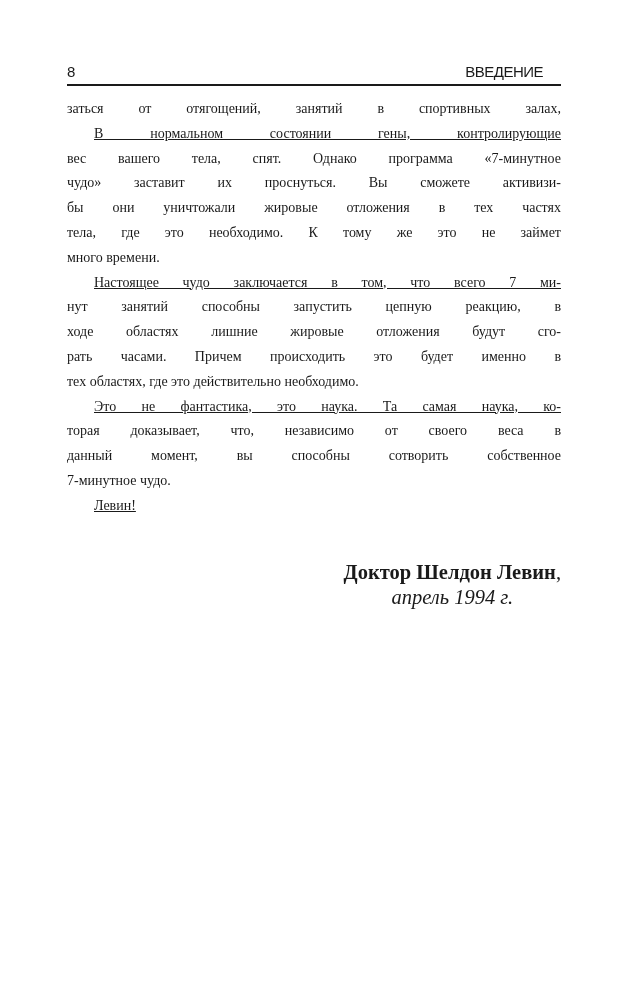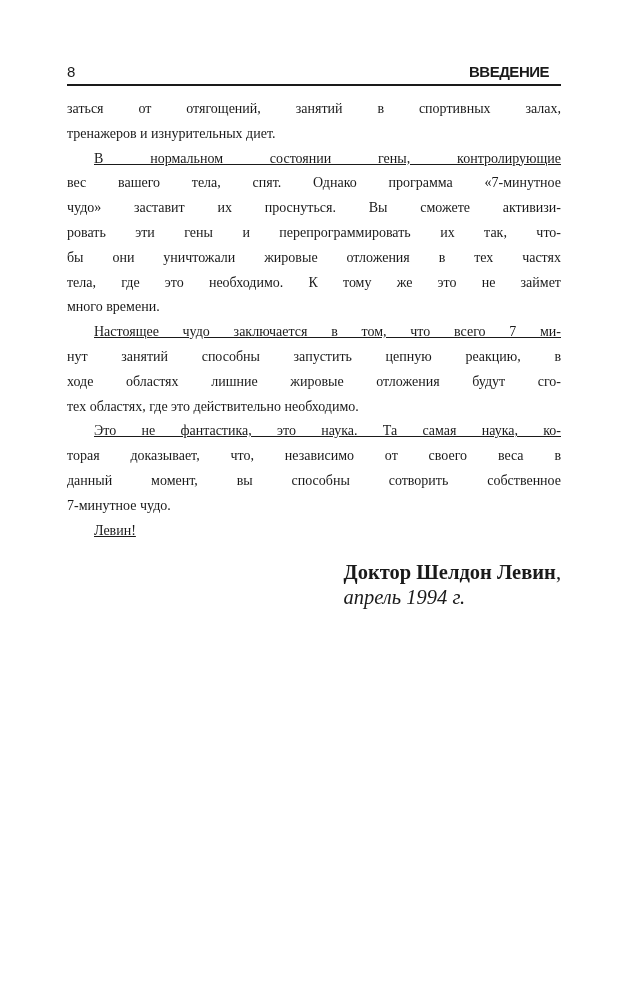--- a/index.html
+++ b/index.html
@@ -33,25 +33,24 @@
       transform-origin: left;
     }
     .page-number {
       position: absolute;
       left: 0;
       top: 2px;
       letter-spacing: 0px;
     }
     .section-title {
       position: absolute;
-      right: 12px;
+      right: 18px;
       top: 2px;
       letter-spacing: -0.5px;
       font-stretch: condensed;
-      font-weight: bold;
     }
     .body-text {
       position: absolute;
       top: 97px;
       left: 0;
       width: 494px;
       font-family: "Liberation Serif", serif;
       font-size: 14px;
       line-height: 24.8px;
       text-align: justify;
@@ -68,21 +67,21 @@
       text-align-last: left;
     }
     .body-text .line.indent {
       padding-left: 27px;
       text-decoration: underline;
     }
     .signature {
       position: absolute;
       top: 560px;
       right: 0;
-      text-align: left;
+      text-align: center;
       font-family: "Liberation Serif", serif;
       font-size: 20.5px;
       line-height: 25px;
     }
     .signature .author {
       font-weight: bold;
     }
     .signature .date {
       font-style: italic;
     }
@@ -92,33 +91,32 @@
 
 <div class="page">
   <div class="running-head">
     <span class="page-number">8</span>
     <span class="section-title">ВВЕДЕНИЕ</span>
   </div>
 
   <div class="body-text" id="body-text">
 
     <span class="line">заться от отягощений, занятий в спортивных залах,</span>
-    <span class="line last">тренажеров и изнурительных диет.</span>
 
     <span class="line indent">В нормальном состоянии гены, контролирующие</span>
     <span class="line">вес вашего тела, спят. Однако программа «7-минутное</span>
     <span class="line">чудо» заставит их проснуться. Вы сможете активизи-</span>
-    <span class="line">ровать эти гены и перепрограммировать их так, что-</span>
     <span class="line">бы они уничтожали жировые отложения в тех частях</span>
     <span class="line">тела, где это необходимо. К тому же это не займет</span>
     <span class="line last">много времени.</span>
 
     <span class="line indent">Настоящее чудо заключается в том, что всего 7 ми-</span>
     <span class="line">нут занятий способны запустить цепную реакцию, в</span>
     <span class="line">ходе областях лишние жировые отложения будут сго-</span>
+    <span class="line">рать часами. Причем происходить это будет именно в</span>
     <span class="line last">тех областях, где это действительно необходимо.</span>
 
     <span class="line indent">Это не фантастика, это наука. Та самая наука, ко-</span>
     <span class="line">торая доказывает, что, независимо от своего веса в</span>
     <span class="line">данный момент, вы способны сотворить собственное</span>
     <span class="line last">7-минутное чудо.</span>
 
     <span class="line indent last">Левин!</span>
   </div>
 

